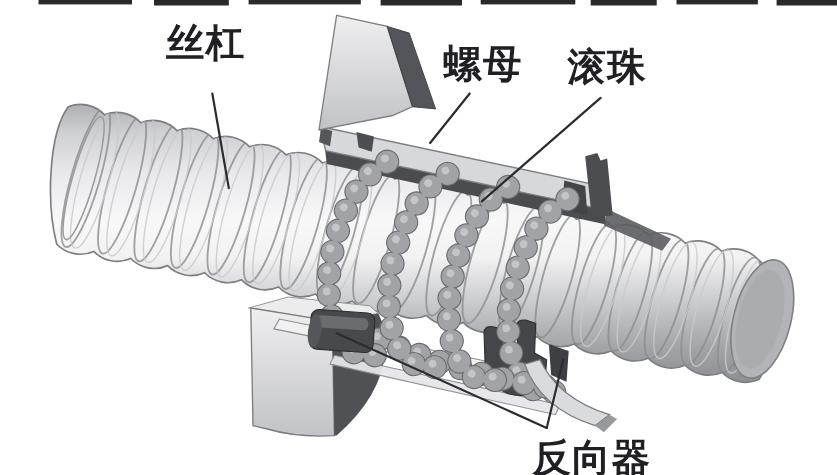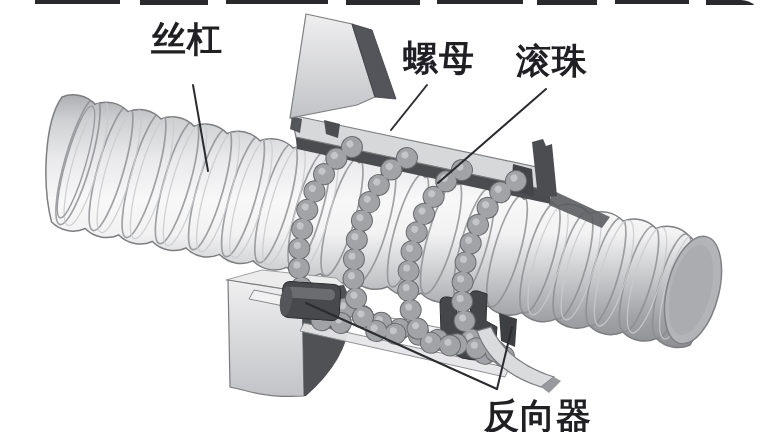--- a/index.html
+++ b/index.html
@@ -1,18 +1,18 @@
 <!DOCTYPE html>
 <html><head>
 <meta charset="utf-8">
 <title>Figure</title>
 <style>
   html,body{margin:0;padding:0;background:#fff;}
   .stage{position:relative;width:761px;height:432px;background:#ffffff;overflow:hidden;
-         font-family:"Liberation Sans","DejaVu Sans",sans-serif;border-radius:20px;}
+         font-family:"Liberation Sans","DejaVu Sans",sans-serif;}
   .stage svg{position:absolute;left:0;top:0;}
   .lbl{font-weight:700;font-size:35px;fill:#202024;letter-spacing:1px;}
   .leader{stroke:#2b2c2f;stroke-width:2;stroke-linecap:round;fill:none;}
   .rA{fill:none;stroke:#8b8c8f;stroke-width:1.7;opacity:.8;}
   .rB{fill:none;stroke:#c9cacc;stroke-width:1.3;opacity:.85;}
   .ballO{fill:none;stroke:#6b6c6f;stroke-width:22;stroke-dasharray:.1 19.6;stroke-linecap:round;}
   .ballB{fill:none;stroke:#a2a3a6;stroke-width:20;stroke-dasharray:.1 19.6;stroke-linecap:round;}
   .ballH{fill:none;stroke:#c8c9cb;stroke-width:7;stroke-dasharray:.1 19.6;stroke-linecap:round;opacity:.9;}
   .dash{fill:#2a2a2c;}
 </style>

